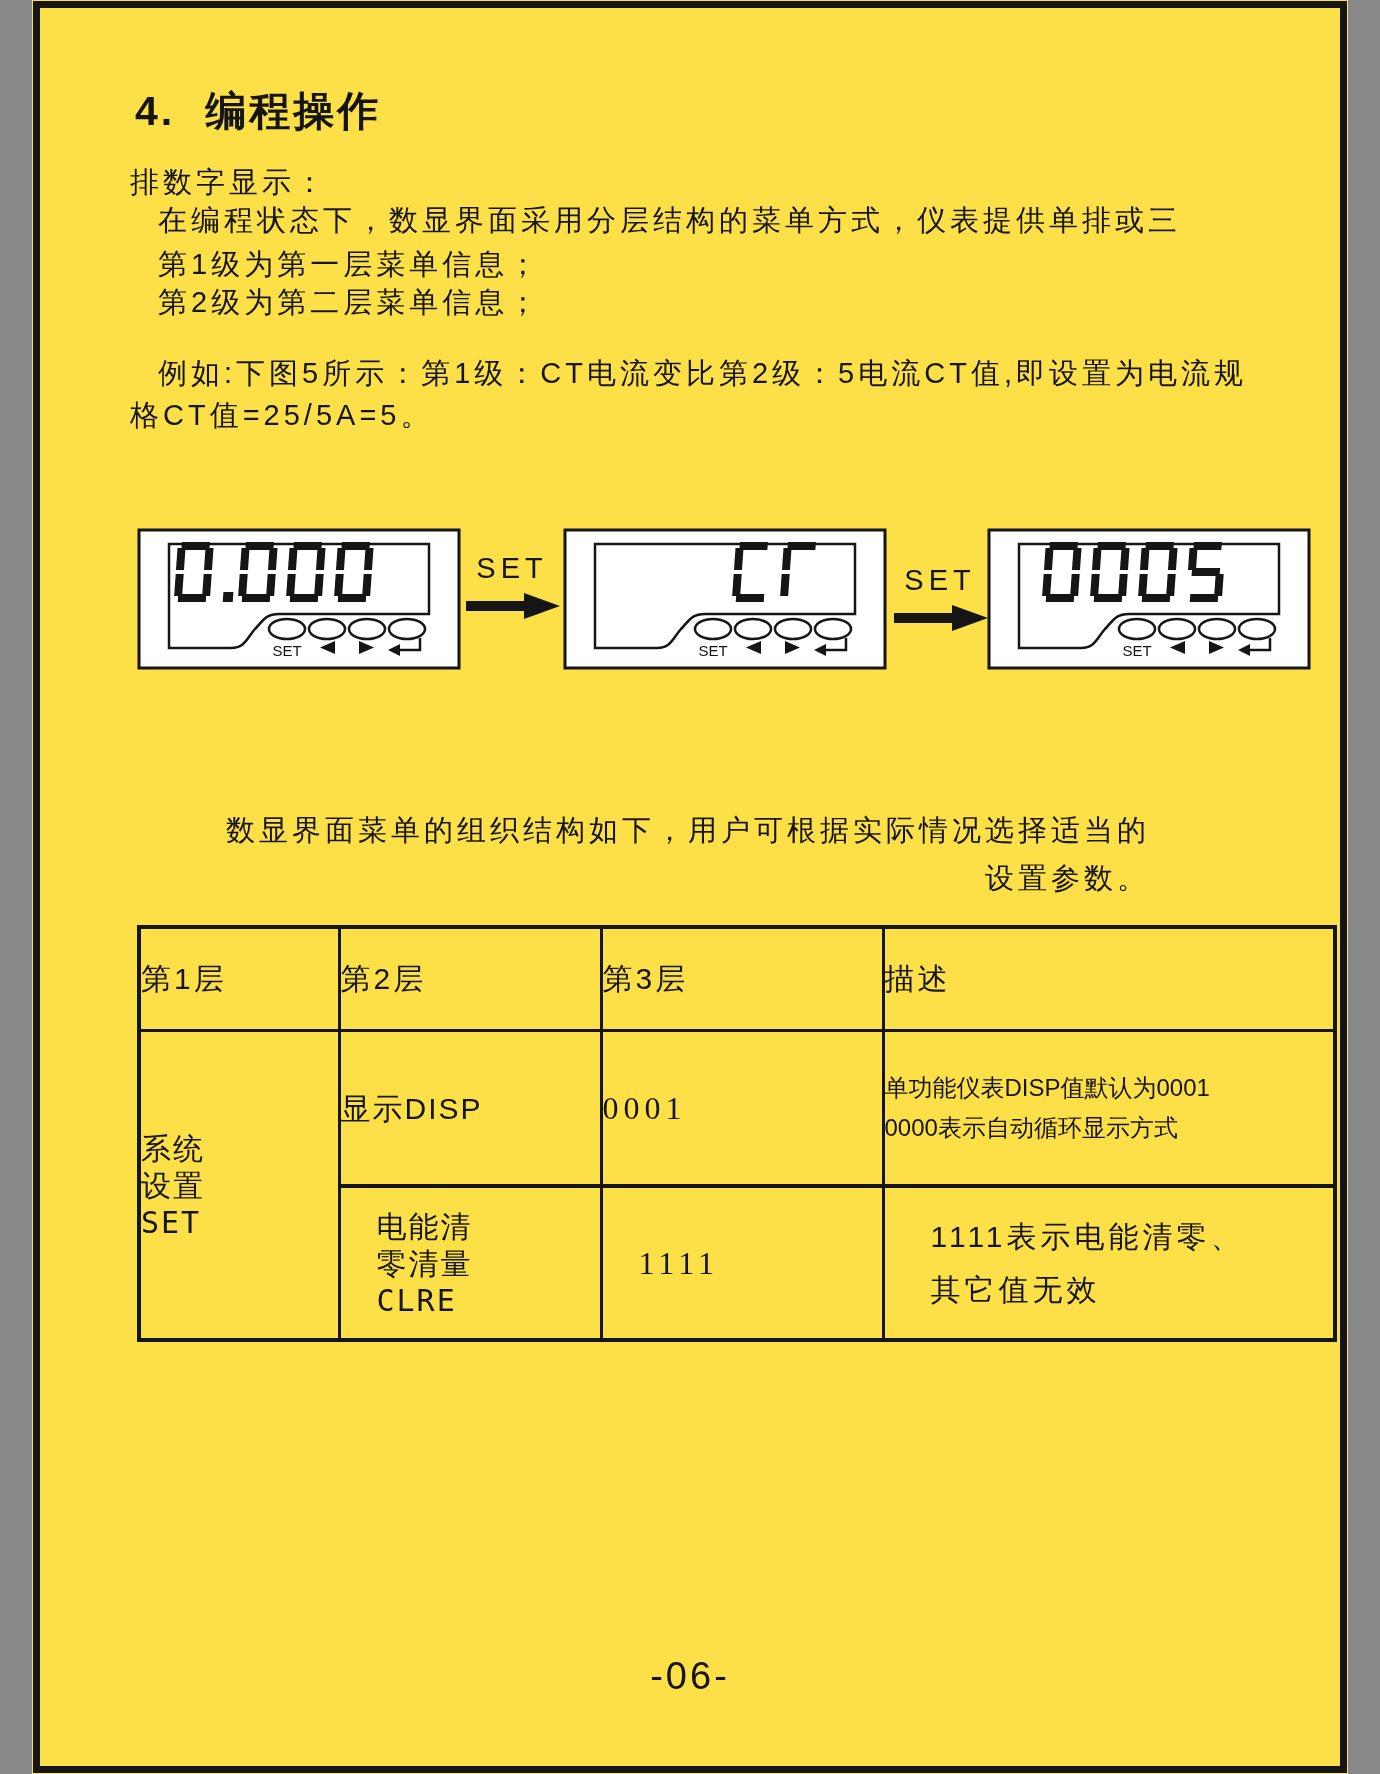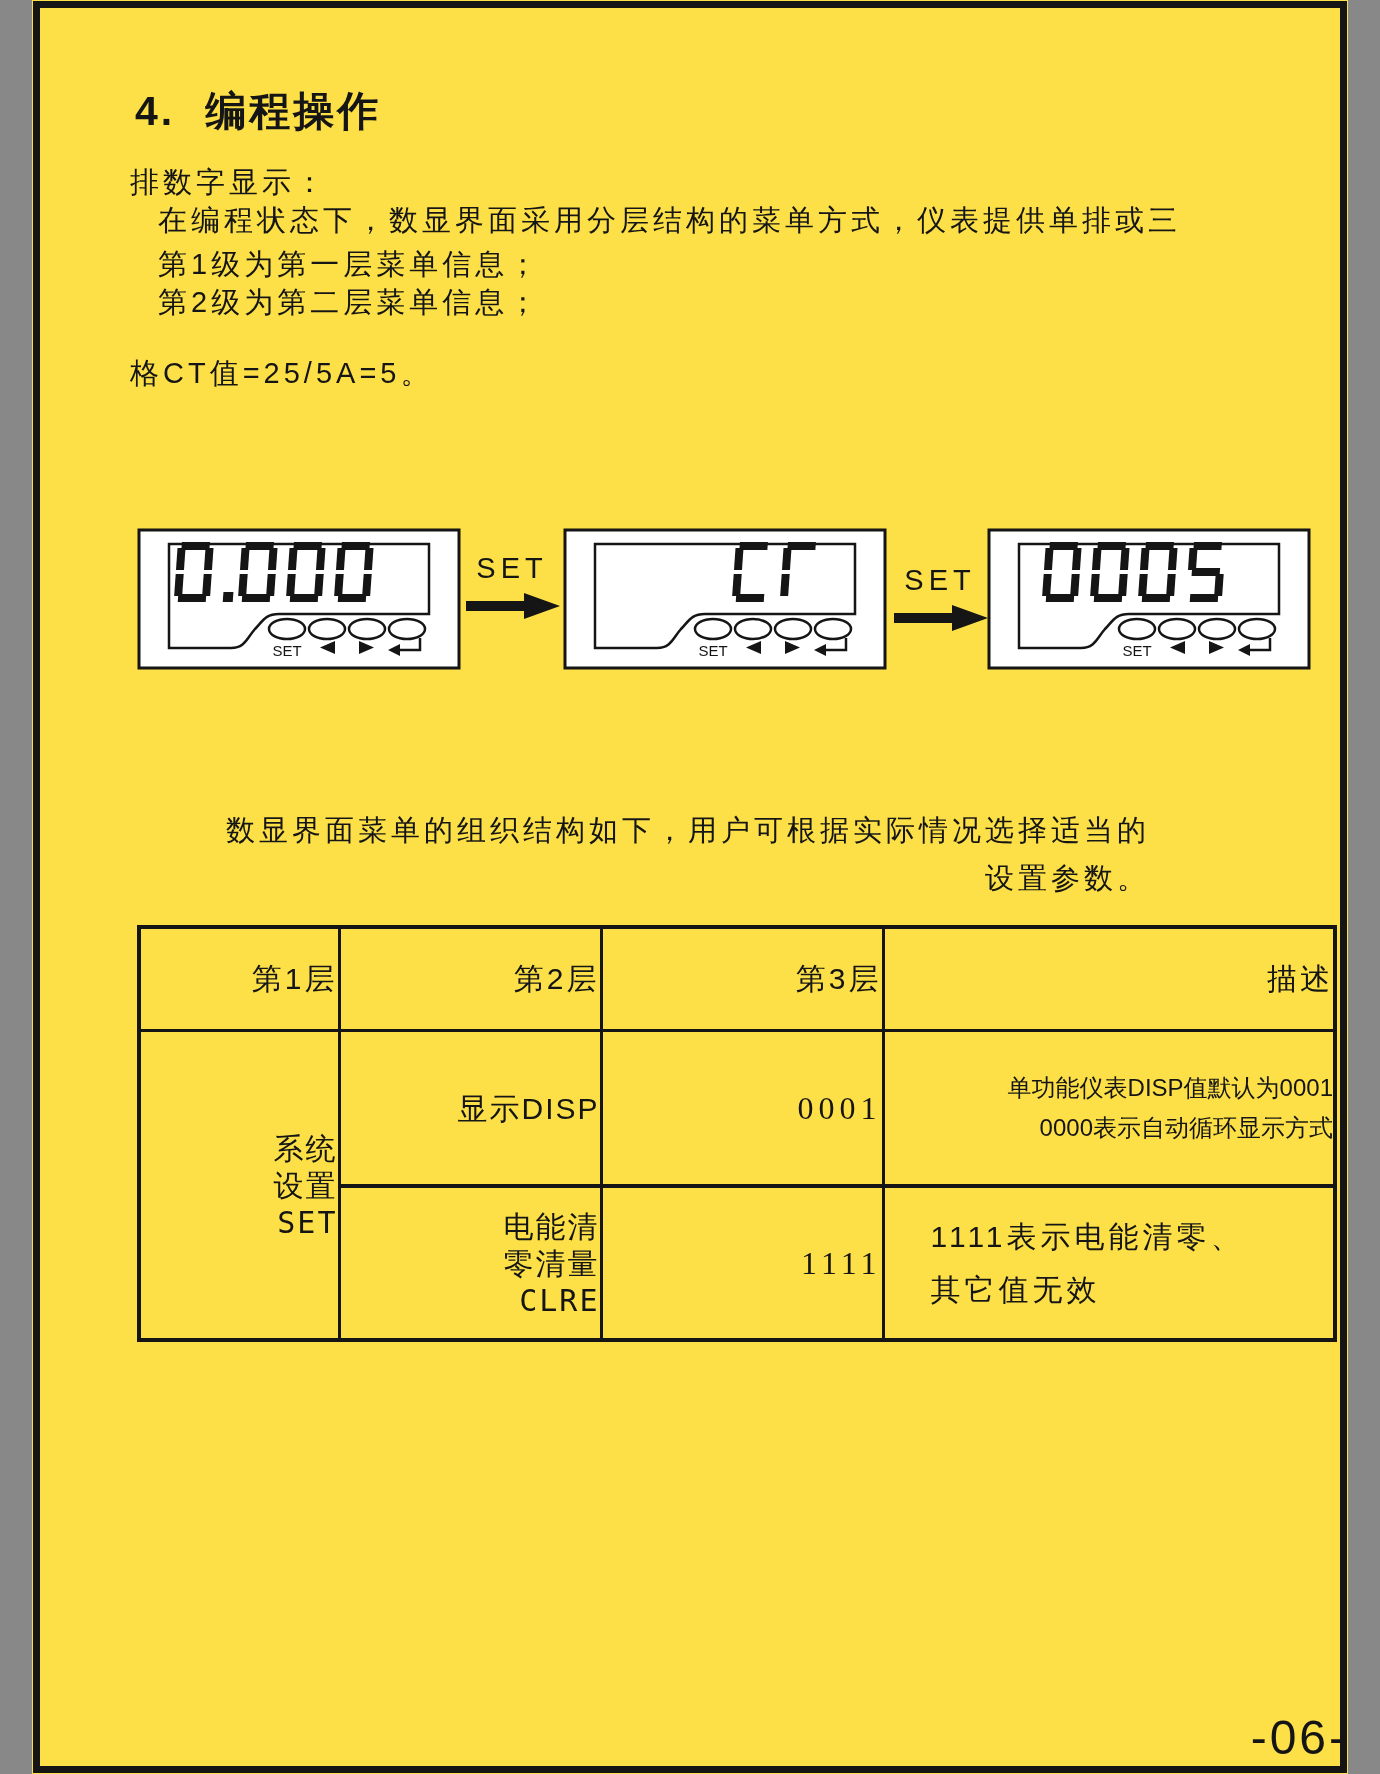--- a/index.html
+++ b/index.html
@@ -28,33 +28,33 @@
   .figure { position:absolute; left:0; top:528px; width:1380px; height:150px; }
   .device { position:absolute; top:0; }
   .dev1 { left:105px; } .dev2 { left:531px; } .dev3 { left:955px; }
   .set-step { position:absolute; width:100px; text-align:center; }
   .step1 { left:430px; top:24px; }
   .step2 { left:858px; top:36px; }
   .set-step .lbl { font-size:29px; letter-spacing:5px; display:block; }
   .set-step svg { margin-top:6px; display:block; }
 
   .menu-table { position:absolute; left:105px; top:925px; border-collapse:collapse; table-layout:fixed; width:1196px; }
-  .menu-table th, .menu-table td { border:3px solid #151515; text-align:right; vertical-align:middle; padding:0; }
+  .menu-table th, .menu-table td { border:3px solid #151515; text-align:left; vertical-align:middle; padding:0; }
   .menu-table { border:4px solid #151515; }
   .menu-table th { font-size:30px; font-weight:normal; letter-spacing:3px; height:100px; }
   .r1 td { height:152px; }
   .r2 td { height:150px; border-top-width:4px;padding-left:36px; }
   .cell-line { line-height:37px; font-size:30px; letter-spacing:2px; }
   .mono { font-family:"DejaVu Sans Mono","Liberation Mono",monospace; }
   .lv3 { font-size:32px; letter-spacing:5px;font-family:Liberation Serif, serif; }
   .desc-small .cell-line { font-size:24px; letter-spacing:0; line-height:40px; }
   .desc-big { text-align:left !important; padding-left:46px !important; }
   .desc-big .cell-line { font-size:30px; letter-spacing:4px; line-height:53px; }
 
-  .page-number { position:absolute; left:0; top:1710px; width:100%; text-align:right; font-size:48px; letter-spacing:3px; }
+  .page-number { position:absolute; left:0; top:1655px; width:100%; text-align:center; font-size:38px; letter-spacing:3px; }
 
   svg text { font-family:"Liberation Sans","DejaVu Sans",sans-serif; }
 </style>
 </head>
 <body>
 
 <div class="page">
   <div class="page-border"></div>
 
   <div class="title">
@@ -62,20 +62,21 @@
   </div>
 
   <div class="para para-intro">
     <div class="line">排数字显示：</div>
     <div class="line l1 indent1">在编程状态下，数显界面采用分层结构的菜单方式，仪表提供单排或三</div>
     <div class="line indent1">第1级为第一层菜单信息；</div>
     <div class="line indent1">第2级为第二层菜单信息；</div>
   </div>
 
   <div class="para para-example">
+    <div class="line indent1">例如:下图5所示：第1级：CT电流变比第2级：5电流CT值,即设置为电流规</div>
     <div class="line">格CT值=25/5A=5。</div>
   </div>
 
   <div class="figure">
 
     <svg class="device dev1" width="324" height="142" viewBox="0 0 324 142">
       <rect x="2" y="2" width="320" height="138" fill="#fff" stroke="#151515" stroke-width="3"></rect>
       <path d="M32,16 H292 V86 H142 C128,86 126,93 118,101 C110,110 108,120 94,120 H32 Z" fill="#fff" stroke="#151515" stroke-width="2.5"></path>
       <g transform="translate(40,13) skewX(-4)">
           <line x1="5" y1="5" x2="33" y2="5" stroke="#151515" stroke-width="8"></line>

